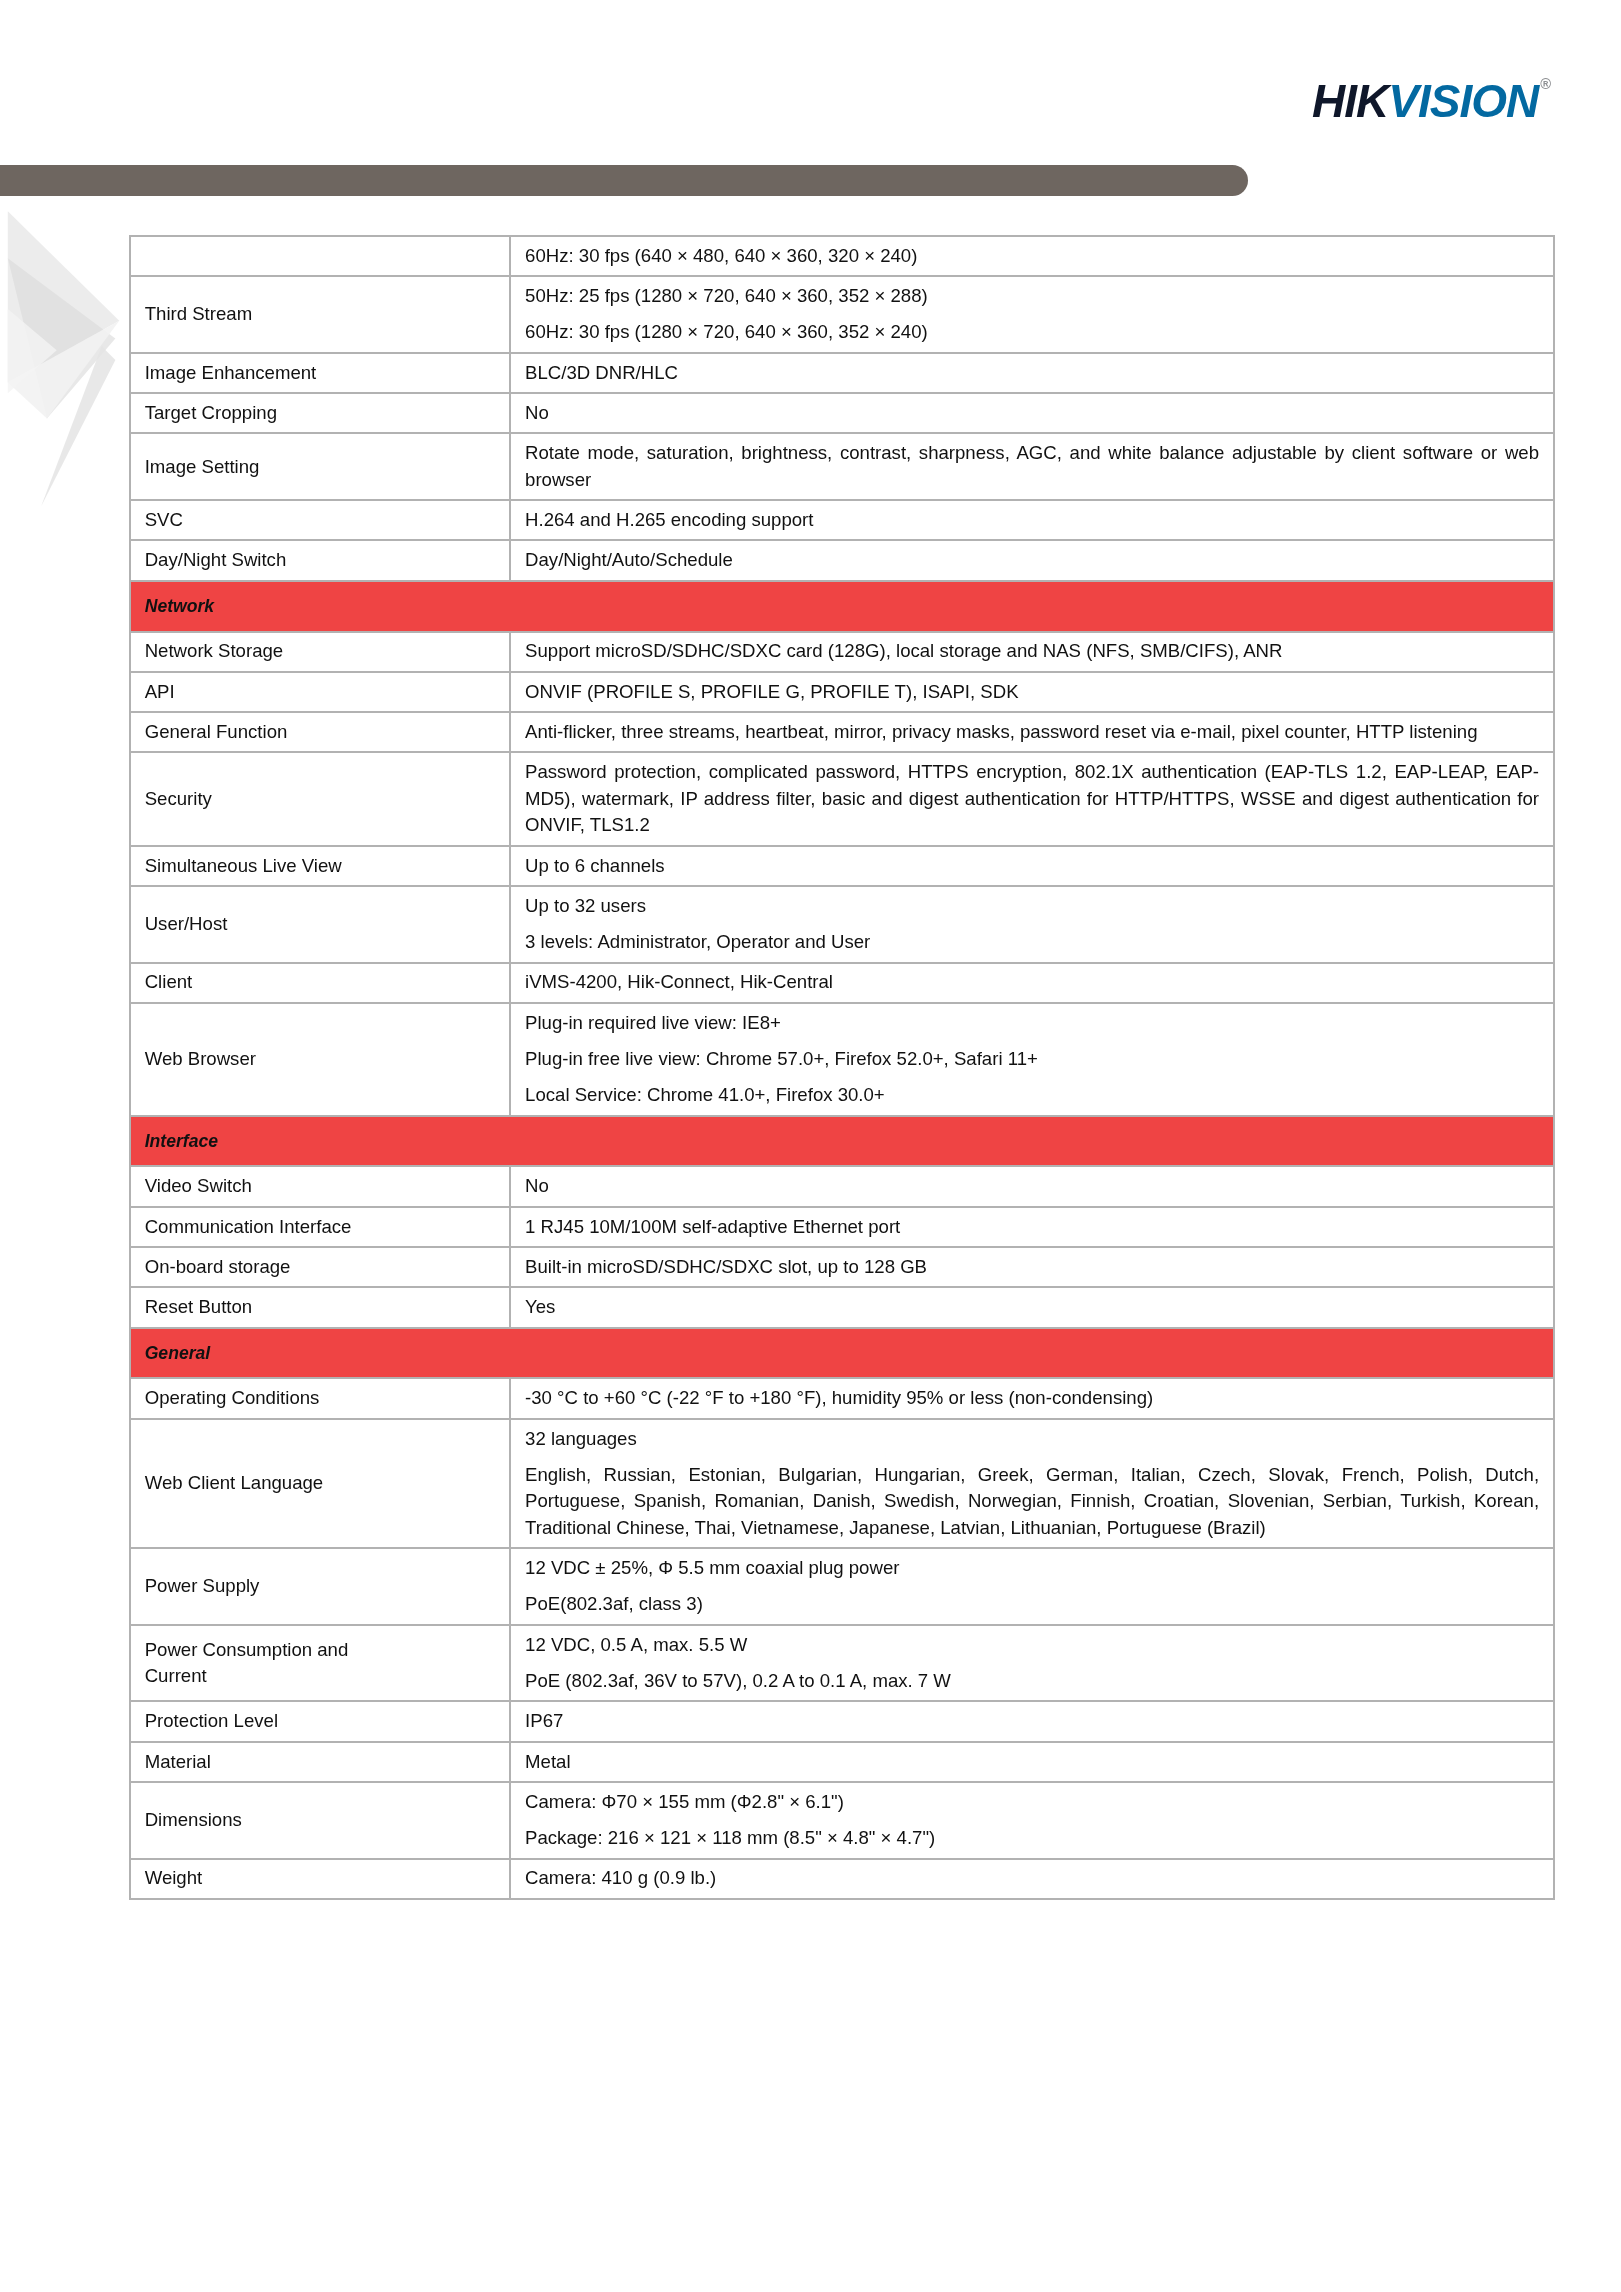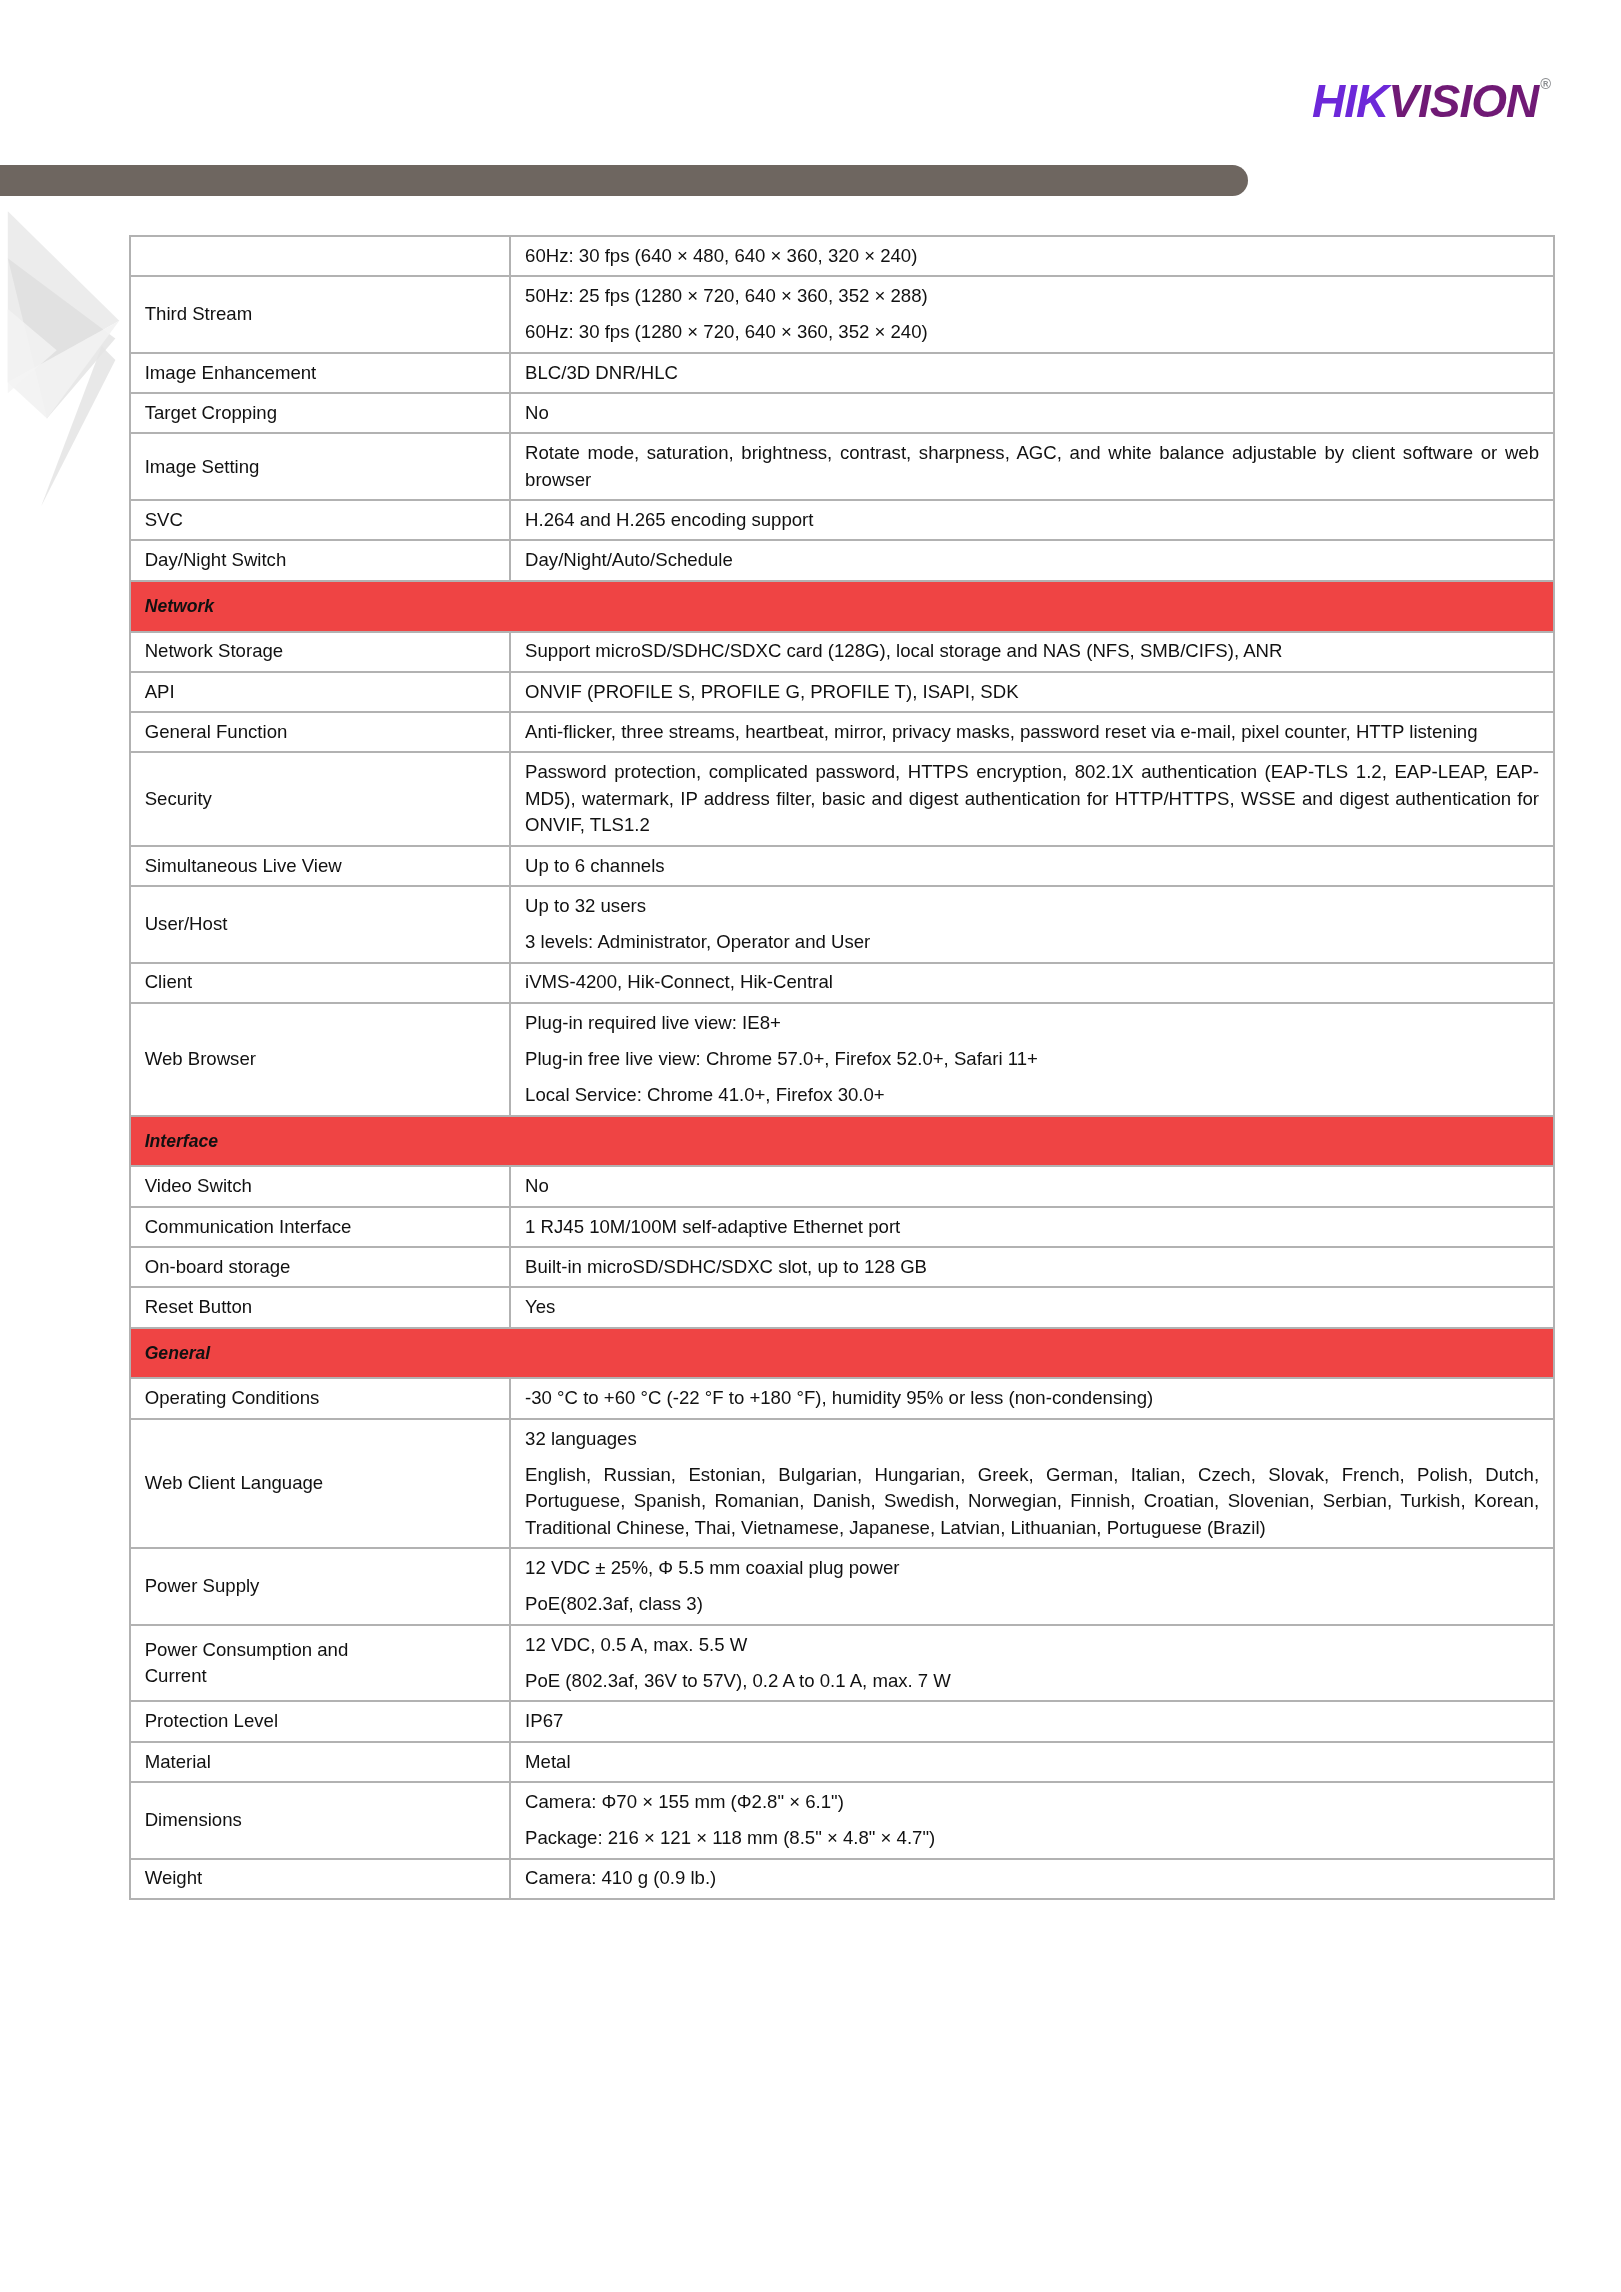--- a/index.html
+++ b/index.html
@@ -14,22 +14,22 @@
   
   .logo{
     position:absolute;
     top:74px;right:73px;
     font-style:italic;
     font-weight:bold;
     font-size:46px;
     letter-spacing:-1px;
     white-space:nowrap;
   }
-  .logo .hik{color:#6d28d9;margin-top:40px;}
-  .logo .vision{color:#701a75;}
+  .logo .hik{color:#0f172a;margin-top:40px;}
+  .logo .vision{color:#0369a1;}
   .logo .reg{
     color:#8e9093;
     font-size:14.7px;
     vertical-align:top;
     position:relative;top:2px;left:2px;
     font-style:normal;
   }
   .top-bar{
     position:absolute;
     left:0;top:165px;

